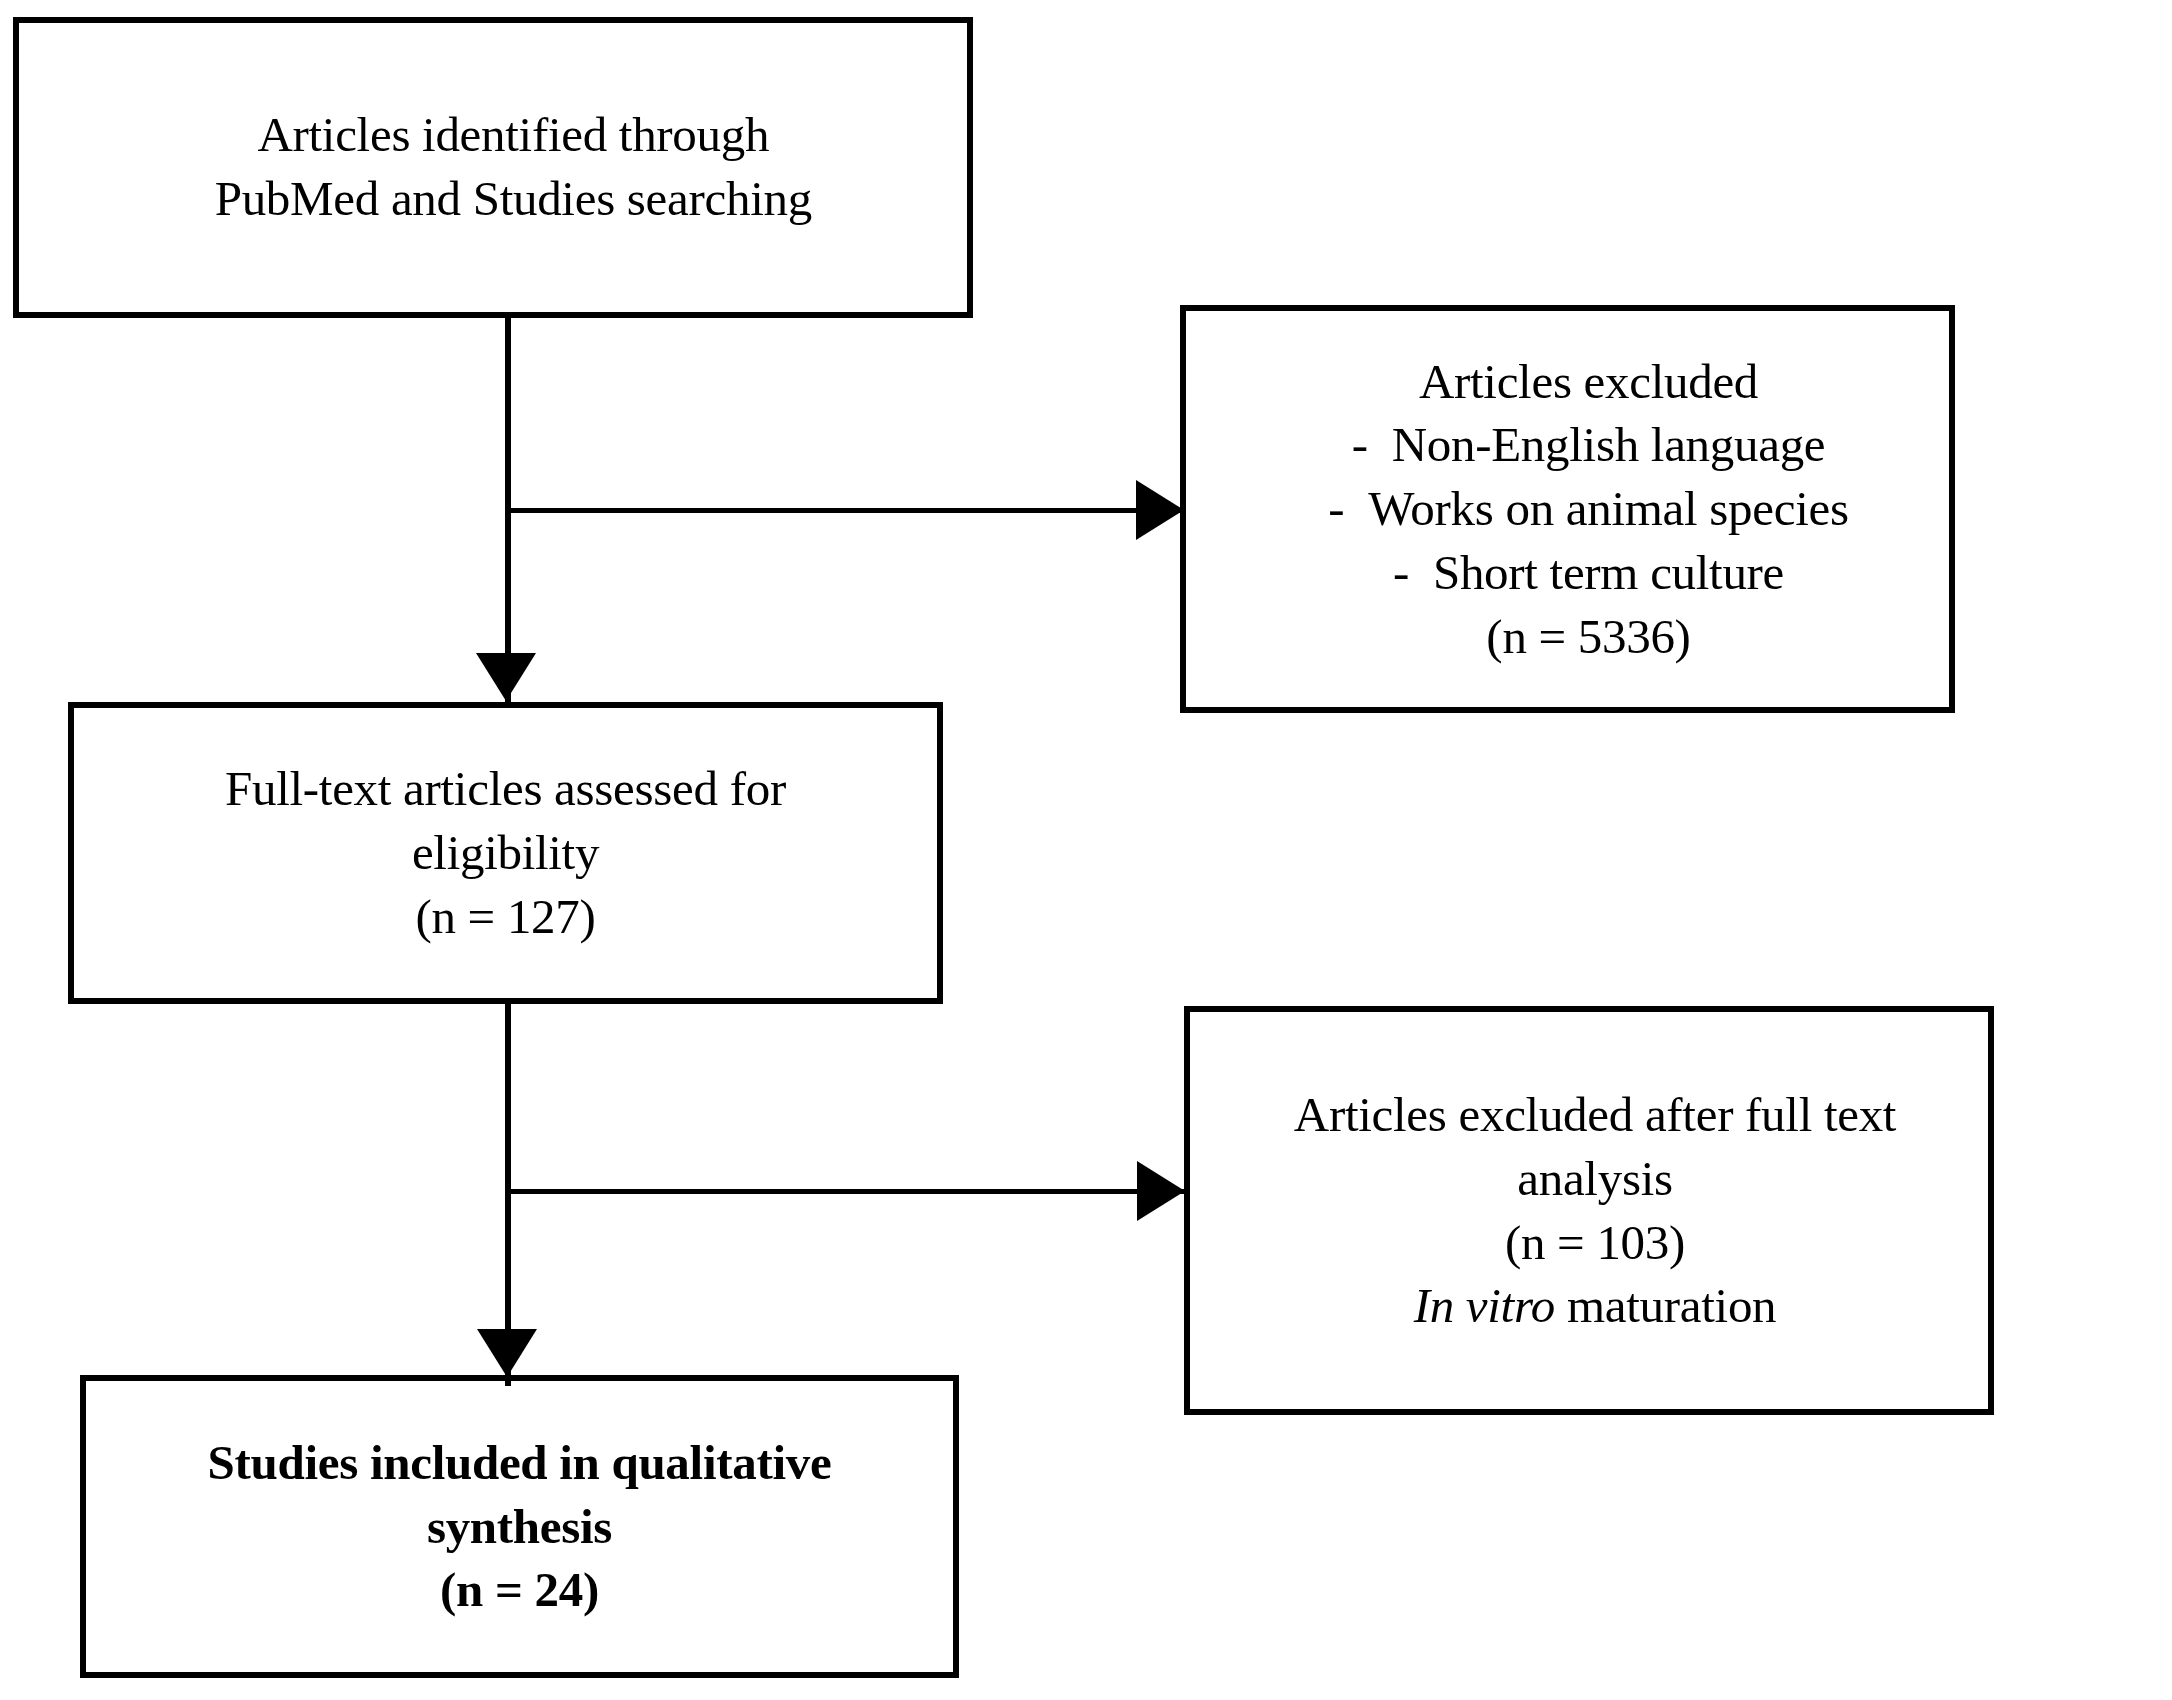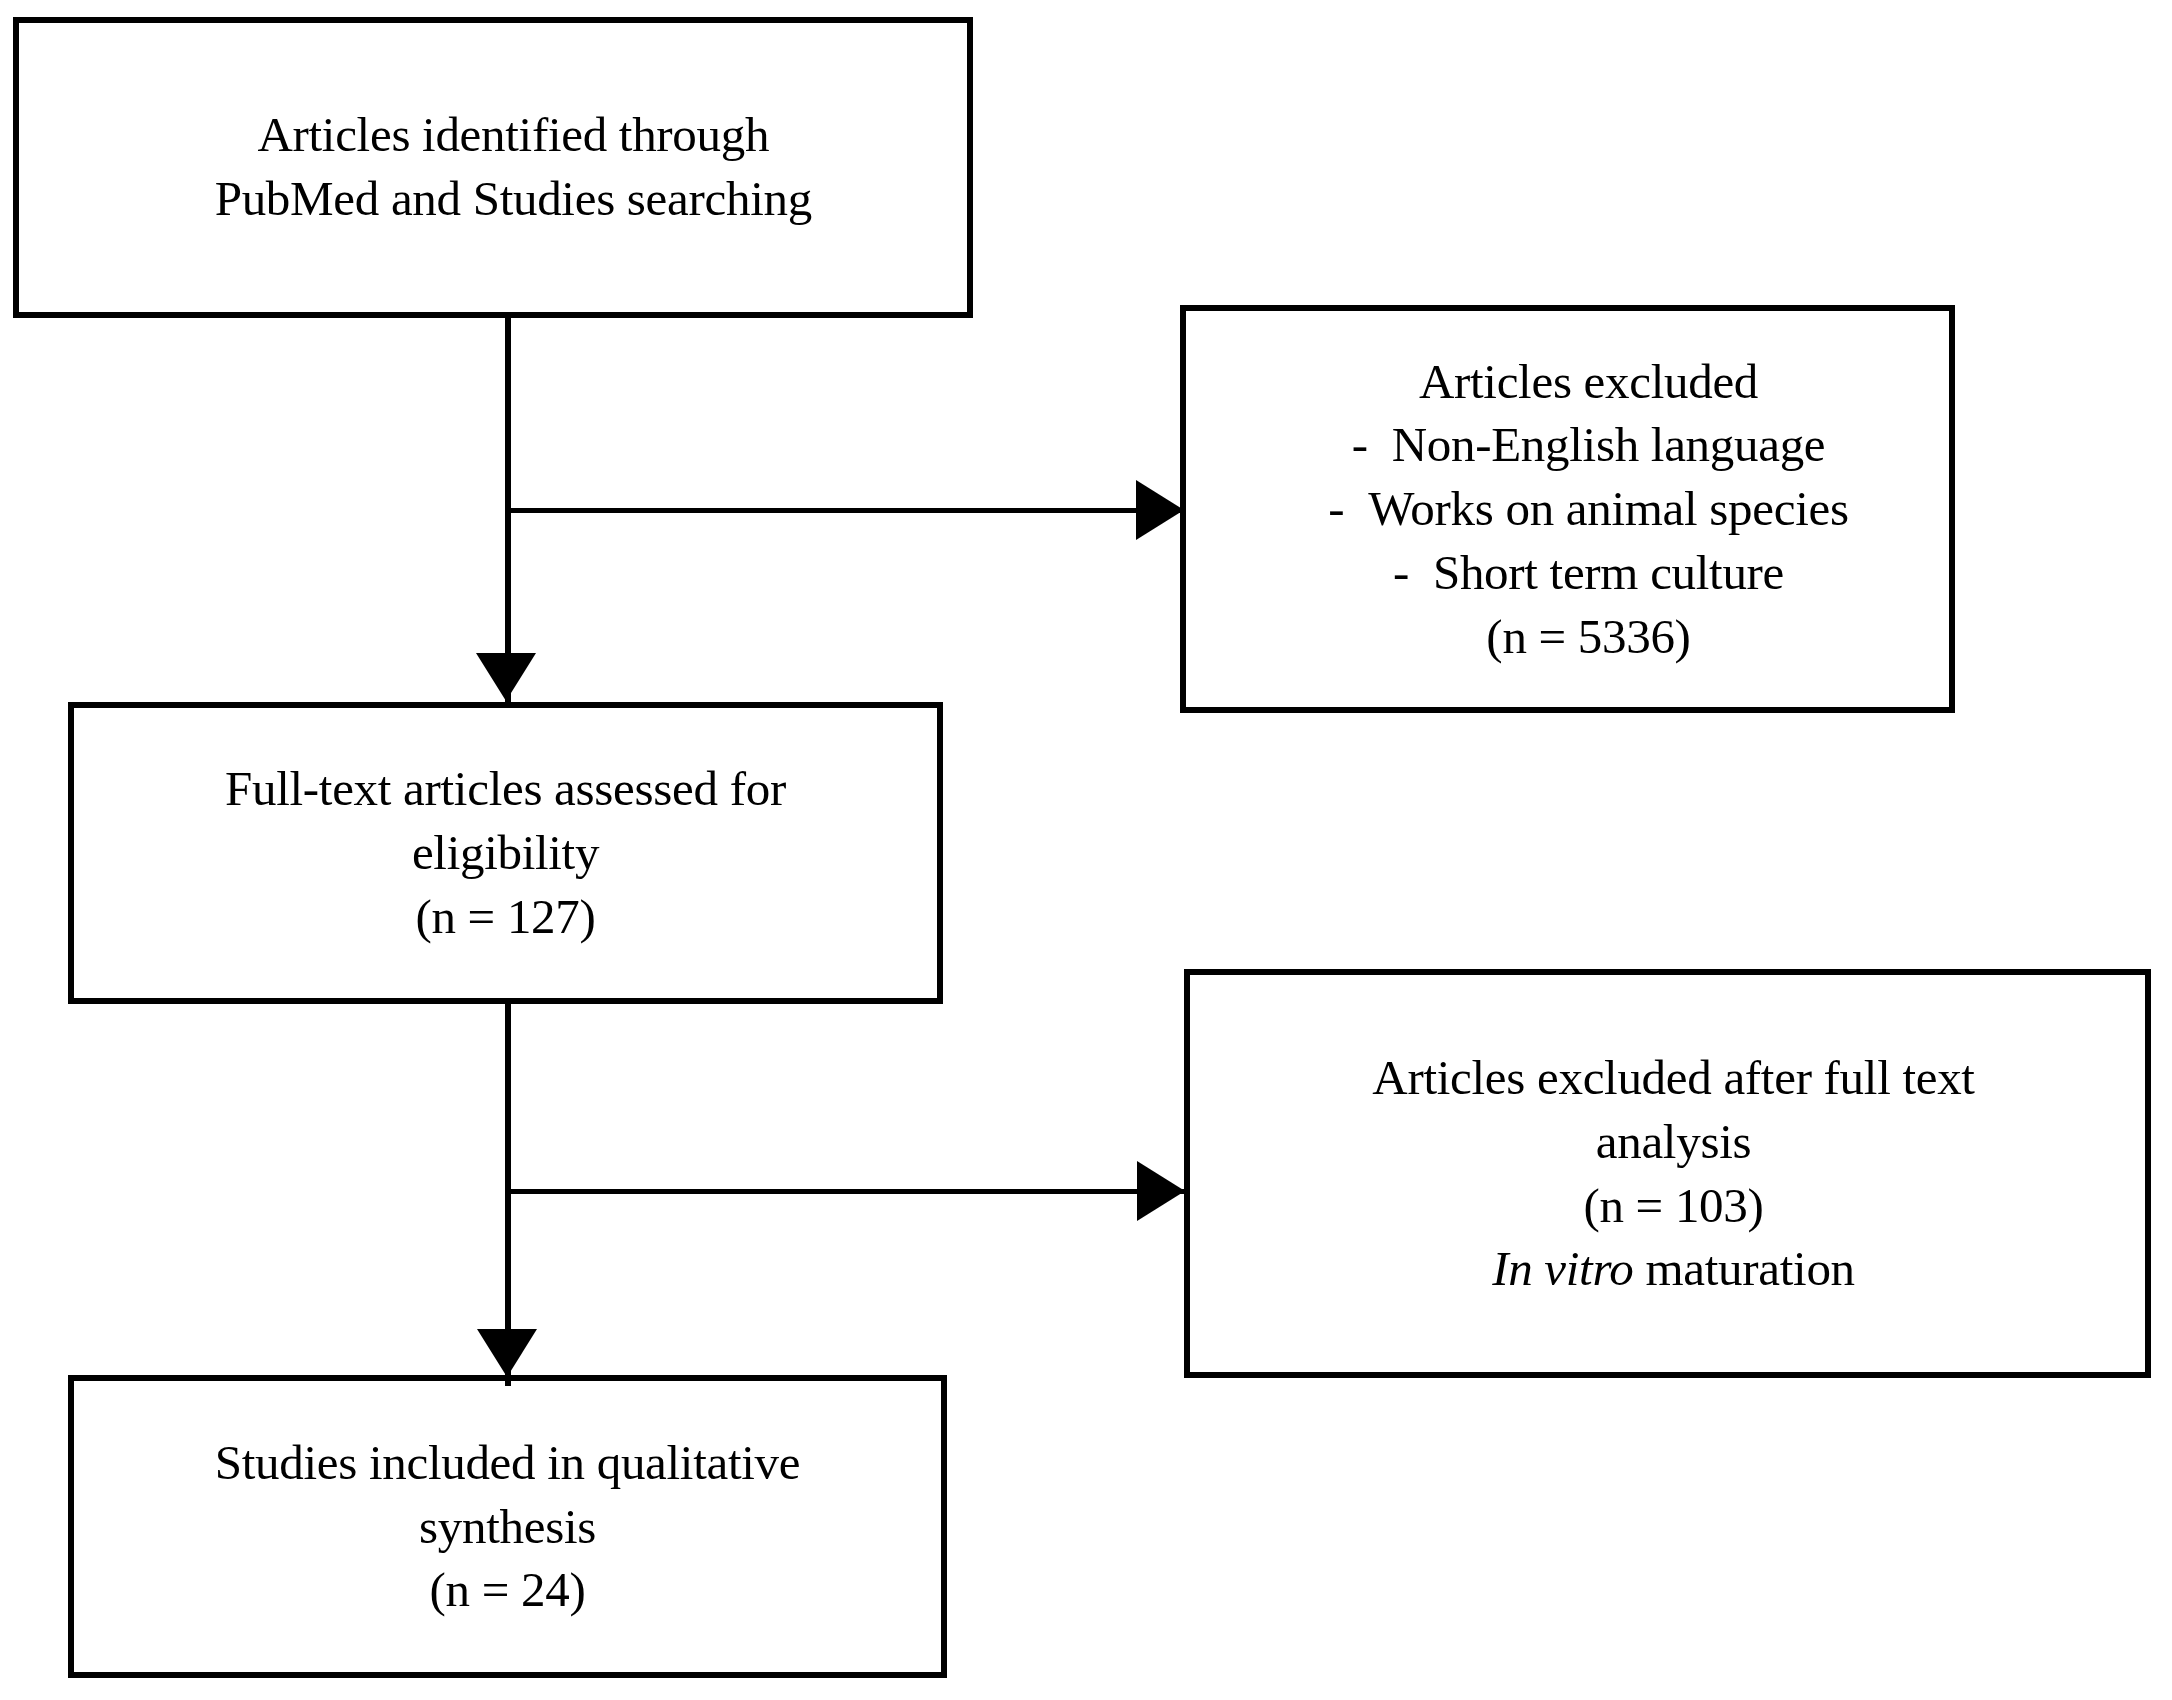--- a/index.html
+++ b/index.html
@@ -50,22 +50,22 @@
   }
   .bullet-line .dash {
     display: inline-block;
     margin-right: 24px;
   }
 
   
   #box-identified    { left: 13.3px;   top: 16.6px;   width: 960px; height: 301px; padding-left: 40px; }
   #box-excluded-1    { left: 1180px; top: 305px;  width: 775px; height: 408px; padding-left: 42px; }
   #box-fulltext      { left: 68px;  top: 702px; width: 875px; height: 302px; }
-  #box-excluded-2    { left: 1184px; top: 969px; width: 967px; height: 409px; padding-left: 12px; }
-  #box-included      { left: 68px;  top: 1375px; width: 879px; height: 303px; }
+  #box-excluded-2    { left: 1184px; top: 1006px; width: 810px; height: 409px; padding-left: 12px; }
+  #box-included      { left: 80px;  top: 1375px; width: 879px; height: 303px; font-weight: bold; }
 
   
   .conn {
     position: absolute;
     background: #000000;
   }
   .v-line { width: 6px; }
   .h-line { height: 5.3px; }
 
   .arrow-down {

